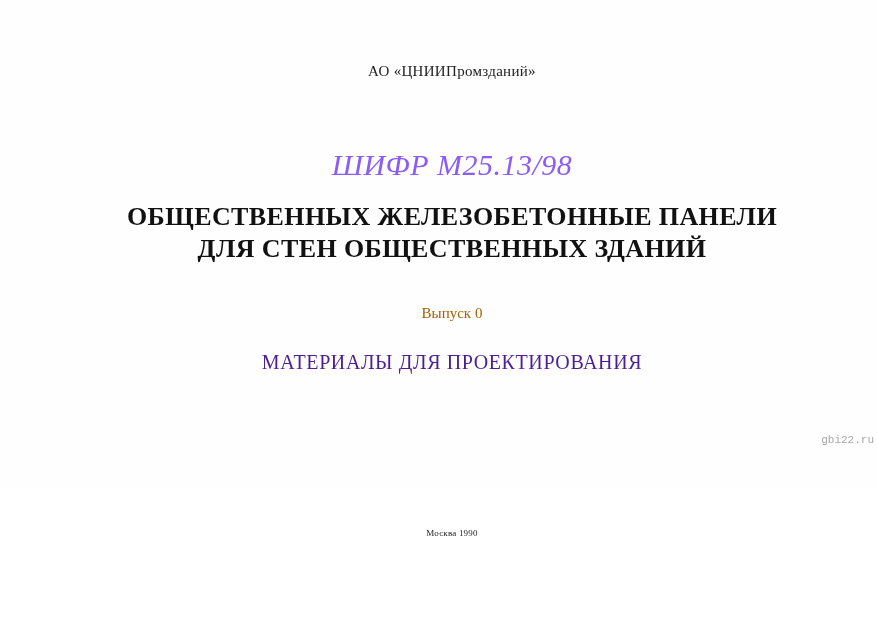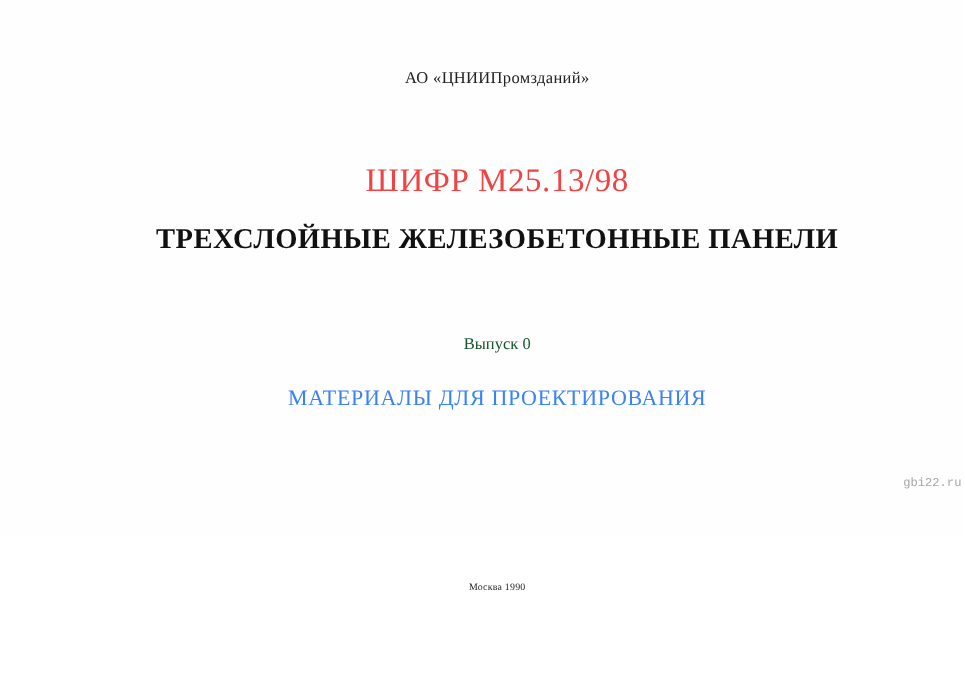--- a/index.html
+++ b/index.html
@@ -38,49 +38,50 @@
     letter-spacing: 0.3px;
     color: #222;
   }
   .code-line {
     position: absolute;
     left: 0;
     right: 0;
     top: 148px;
     font-size: 30px;
     letter-spacing: 0.5px;
-    color: #ef4444;
+    color: #8b5cf6;
+    font-style: italic;
   }
   .main-title {
     position: absolute;
     left: 0;
     right: 0;
     top: 201px;
     font-size: 26px;
     font-weight: bold;
     line-height: 32px;
     letter-spacing: 0.4px;
     color: #111;
   }
   .issue-line {
     position: absolute;
     left: 0;
     right: 0;
     top: 305px;
     font-size: 15px;
-    color: #14532d;
+    color: #a16207;
   }
   .subtitle-line {
     position: absolute;
     left: 0;
     right: 0;
     top: 351px;
     font-size: 20px;
     letter-spacing: 0.6px;
-    color: #3b82f6;
+    color: #4c1d95;
   }
   .imprint-line {
     position: absolute;
     left: 0;
     right: 0;
     top: 528px;
     font-size: 9px;
     letter-spacing: 0.2px;
     color: #1f1f1f;
   }
@@ -98,21 +99,22 @@
 
 <div class="page">
 
   <div class="doc-content">
 
     <div class="org-line">АО «ЦНИИПромзданий»</div>
 
     <div class="code-line">ШИФР М25.13/98</div>
 
     <div class="main-title">
-      <div>ТРЕХСЛОЙНЫЕ ЖЕЛЕЗОБЕТОННЫЕ ПАНЕЛИ</div>
+      <div>ОБЩЕСТВЕННЫХ ЖЕЛЕЗОБЕТОННЫЕ ПАНЕЛИ</div>
+      <div>ДЛЯ СТЕН ОБЩЕСТВЕННЫХ ЗДАНИЙ</div>
     </div>
 
     <div class="issue-line">Выпуск 0</div>
 
     <div class="subtitle-line">МАТЕРИАЛЫ ДЛЯ ПРОЕКТИРОВАНИЯ</div>
 
     <div class="imprint-line">Москва 1990</div>
 
   </div>
 

